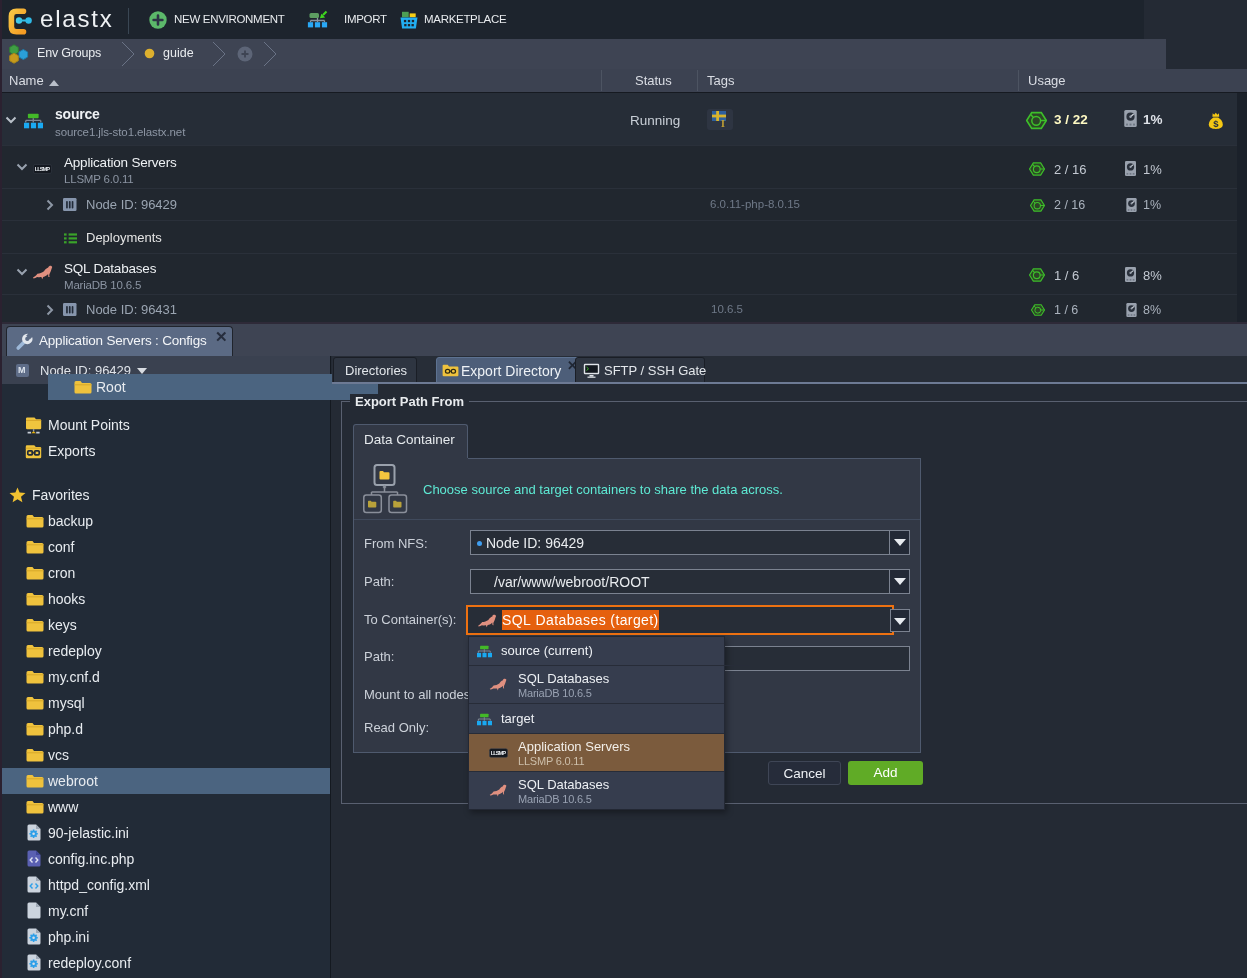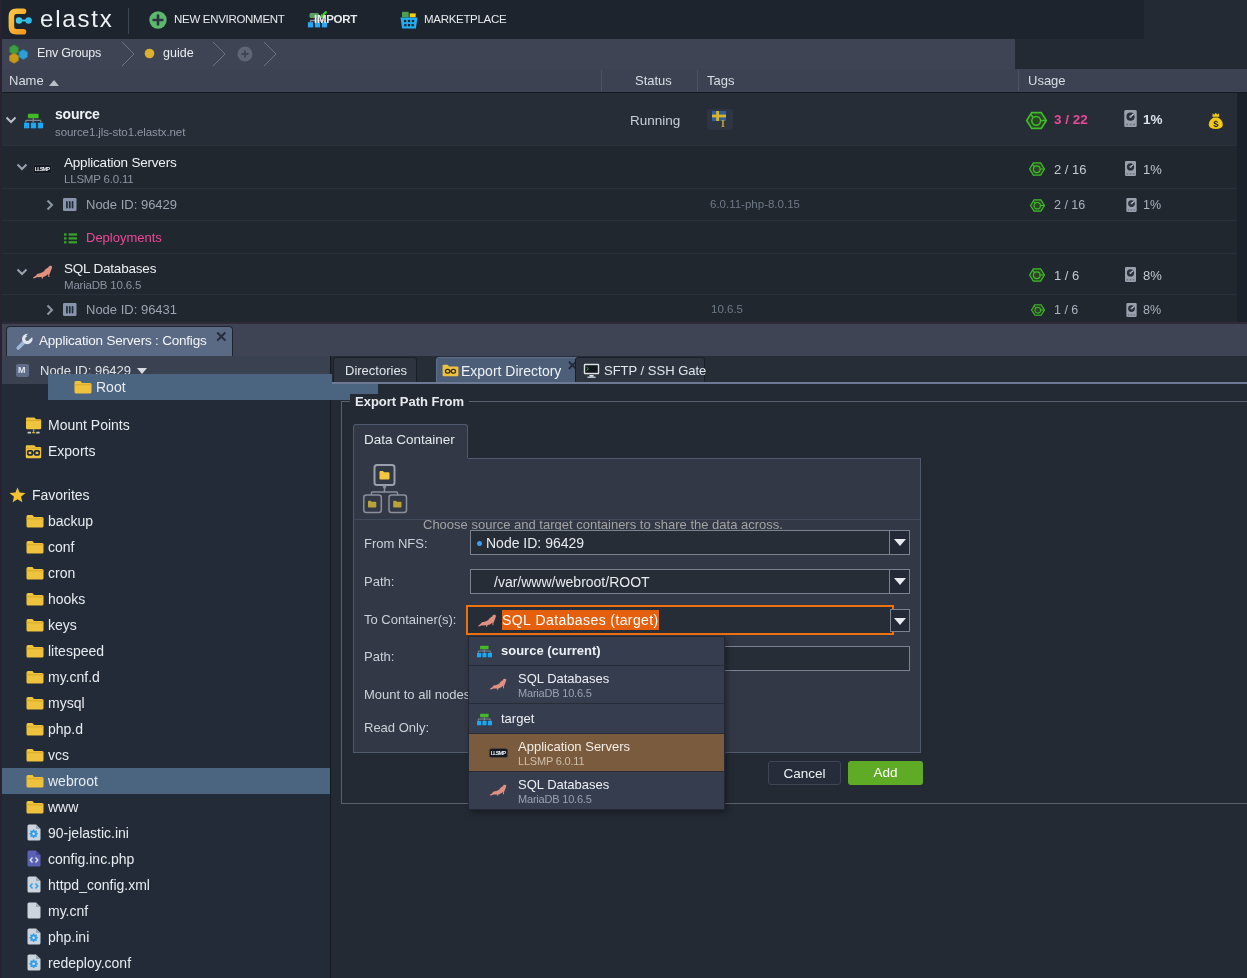--- a/index.html
+++ b/index.html
@@ -6,21 +6,21 @@
 html,body { width:1247px; height:978px; overflow:hidden; background:#242a34; }
 body { font-family:"Liberation Sans", sans-serif; }
 #page { position:absolute; top:0; left:0; width:1247px; height:978px; background:#242a34; overflow:hidden; }
 .abs { position:absolute; }
 .txt { position:absolute; white-space:nowrap; }
 
 #topbar { position:absolute; left:0; top:0; width:1144px; height:39px; background:#1d242d; }
 #brand { position:absolute; left:40px; top:5px; font-size:24px; letter-spacing:1.8px; color:#eef1f3; }
 .menuTxt { position:absolute; top:13px; font-size:11.5px; letter-spacing:-0.3px; color:#e8ebee; }
 
-#crumb { position:absolute; left:0; top:39px; width:1015px; height:30px; background:#3e4453; }
+#crumb { position:absolute; left:0; top:39px; width:1166px; height:30px; background:#3e4453; }
 
 #ghead { position:absolute; left:0; top:69px; width:1247px; height:24px; background:#3c4251; border-bottom:1px solid #161a21; }
 .hsep { position:absolute; top:1px; height:21px; width:1px; background:#4d5462; }
 .htxt { position:absolute; top:4px; font-size:13px; color:#dadde4; }
 
 .row { position:absolute; left:0; width:1237px; }
 
 #south { position:absolute; left:0; top:322px; width:1247px; height:656px; background:#242a34; }
 #strip { position:absolute; left:0; top:2px; width:1247px; height:32px; background:#3e4453; }
 #cfgtab { position:absolute; left:6px; top:4px; width:227px; height:30px; background:#5b6a84; border:1px solid #20242c; border-bottom:none; border-radius:4px 4px 0 0; }
@@ -64,21 +64,21 @@
     <div class="menuTxt" style="left:174px;">NEW ENVIRONMENT</div>
     <svg class="abs" style="left:307px;top:10px;" width="21" height="19" viewBox="0 0 21 19">
       <rect x="2.5" y="3" width="9.5" height="5" rx="1.5" fill="#5d9e62"></rect>
       <path d="M10.5 8 L10.5 10.5 M3.5 10.5 L17.5 10.5 M3.5 10.5 L3.5 12.2 M10.5 10.5 L10.5 12.2 M17.5 10.5 L17.5 12.2" stroke="#8a94a2" stroke-width="1.3" fill="none"></path>
       <rect x="0.9" y="12.2" width="5.2" height="5.2" fill="#29a8f5"></rect>
       <rect x="7.9" y="12.2" width="5.2" height="5.2" fill="#29a8f5"></rect>
       <rect x="14.9" y="12.2" width="5.2" height="5.2" fill="#29a8f5"></rect>
       <path d="M19.5 1.5 L16 5" stroke="#3fd61f" stroke-width="2.2"></path>
       <path d="M12.9 8.3 L18.2 7.4 L14.4 3.8 Z" fill="#3fd61f"></path>
     </svg>
-    <div class="menuTxt" style="left:314px;font-weight:bold;">IMPORT</div>
+    <div class="menuTxt" style="left:344px;">IMPORT</div>
     <svg class="abs" style="left:400px;top:10px;" width="18" height="19" viewBox="0 0 18 19">
       <rect x="2" y="1.8" width="6.7" height="5.4" fill="#4d9e55"></rect>
       <rect x="9.7" y="3.4" width="6" height="3.8" fill="#f5cd15"></rect>
       <path d="M0.5 7.6 L17.5 7.6 L15.9 18.5 L2.1 18.5 Z" fill="#22aff2"></path>
       <g fill="#1d242d">
         <rect x="3.9" y="9.9" width="2.3" height="2.3"></rect>
           <rect x="7.85" y="9.9" width="2.3" height="2.3"></rect>
           <rect x="11.8" y="9.9" width="2.3" height="2.3"></rect>
         <rect x="4.2" y="14" width="2.3" height="2.3"></rect>
           <rect x="7.85" y="14" width="2.3" height="2.3"></rect>
@@ -193,21 +193,21 @@
         <svg class="abs" style="left:5px;top:2px;" width="16" height="17" viewBox="0 0 16 17">
           <rect x="0" y="0" width="14" height="10" fill="#2d5f9e"></rect>
           <rect x="4.2" y="0" width="2.8" height="10" fill="#d8b32c"></rect>
           <rect x="0" y="3.6" width="14" height="2.8" fill="#d8b32c"></rect>
           <text x="11" y="16" font-size="10" font-family="Liberation Serif" font-weight="bold" fill="#c3a233" text-anchor="middle">I</text>
         </svg>
       </div>
       <svg class="abs" style="left:1026px;top:17px;" width="21" height="21" viewBox="0 0 21 21">
           <use href="#hexg"></use>
         </svg>
-      <div class="txt" style="left:1054px;top:19px;font-size:13.5px;font-weight:bold;color:#ec4899;">3 / 22</div>
+      <div class="txt" style="left:1054px;top:19px;font-size:13.5px;font-weight:bold;color:#fef9c3;">3 / 22</div>
       <svg class="abs" style="left:1124px;top:17px;" width="13" height="17" viewBox="0 0 12.5 17">
           <use href="#diskg"></use>
         </svg>
       <div class="txt" style="left:1143px;top:19px;font-size:13.5px;font-weight:bold;color:#dde1e7;">1%</div>
       <svg class="abs" style="left:1208px;top:18px;" width="16" height="19" viewBox="0 0 16 19">
         <path d="M4.4 5.8 L4.7 2.2 L6.2 3.8 L7.8 1.8 L9.4 3.8 L10.9 2.2 L11.2 5.8 Z" fill="#f5c813"></path>
         <path d="M5.4 6.6 L10.2 6.6 C13 8.2 14.8 10.8 14.8 13.6 C14.8 16.6 12 18 7.8 18 C3.6 18 0.8 16.6 0.8 13.6 C0.8 10.8 2.6 8.2 5.4 6.6 Z" fill="#f5c813"></path>
         <text x="7.9" y="15.6" font-size="9.5" font-family="Liberation Sans" font-weight="bold" fill="#27303f" text-anchor="middle">$</text>
       </svg>
     </div>
@@ -254,21 +254,21 @@
       <svg class="abs" style="left:64px;top:12px;" width="13" height="11" viewBox="0 0 13 11">
         <g fill="#3aa32a">
           <rect x="0" y="0.4" width="2.6" height="2.2"></rect>
             <rect x="4.6" y="0.4" width="8.4" height="2.2"></rect>
           <rect x="0" y="4.3" width="2.6" height="2.2"></rect>
             <rect x="4.6" y="4.3" width="8.4" height="2.2"></rect>
           <rect x="0" y="8.2" width="2.6" height="2.2"></rect>
             <rect x="4.6" y="8.2" width="8.4" height="2.2"></rect>
         </g>
       </svg>
-      <div class="txt" style="left:86px;top:9px;font-size:13px;color:#ec4899;">Deployments</div>
+      <div class="txt" style="left:86px;top:9px;font-size:13px;color:#e5e5e5;">Deployments</div>
     </div>
 
     <div class="row" style="top:253px;height:41px;background:#21272f;border-top:1px solid #2a303a;">
       <svg class="abs" style="left:16px;top:14px;" width="12" height="8" viewBox="0 0 12 8">
           <path d="M1.5 1.5 L6 6 L10.5 1.5" fill="none" stroke="#99a2af" stroke-width="2"></path>
         </svg>
       <svg class="abs" style="left:32px;top:11px;" width="21" height="15" viewBox="0 0 20 15">
           <use href="#seal"></use>
         </svg>
       <div class="txt" style="left:64px;top:7px;font-size:13.5px;letter-spacing:-0.2px;color:#eef1f4;">SQL Databases</div>
@@ -383,21 +383,21 @@
         <div class="trow" style="top:256px;">
             <svg class="abs" style="left:26px;top:6px;" width="18" height="14" viewBox="0 0 18 14">
               <use href="#folderg"></use>
             </svg>
             <div class="lbl">keys</div>
           </div>
         <div class="trow" style="top:282px;">
             <svg class="abs" style="left:26px;top:6px;" width="18" height="14" viewBox="0 0 18 14">
               <use href="#folderg"></use>
             </svg>
-            <div class="lbl">litespeed</div>
+            <div class="lbl">redeploy</div>
           </div>
         <div class="trow" style="top:308px;">
             <svg class="abs" style="left:26px;top:6px;" width="18" height="14" viewBox="0 0 18 14">
               <use href="#folderg"></use>
             </svg>
             <div class="lbl">my.cnf.d</div>
           </div>
         <div class="trow" style="top:334px;">
             <svg class="abs" style="left:26px;top:6px;" width="18" height="14" viewBox="0 0 18 14">
               <use href="#folderg"></use>
@@ -507,21 +507,21 @@
       <svg class="abs" style="left:31px;top:108px;" width="45" height="51" viewBox="0 0 45 51">
         <rect x="11.5" y="1" width="20" height="20" rx="2.5" fill="none" stroke="#9aa1ac" stroke-width="2"></rect>
         <path d="M16.5 8 Q16.5 7 17.5 7 L20 7 L21 8.2 L25.5 8.2 Q26.5 8.2 26.5 9.2 L26.5 14.5 Q26.5 15.5 25.5 15.5 L17.5 15.5 Q16.5 15.5 16.5 14.5 Z" fill="#f5c63f"></path>
         <path d="M21.5 21 L23.5 23 L21.5 25 L19.5 23 Z" fill="#8a8f9a"></path>
         <path d="M21.5 24 L21.5 28 M8.5 28 L34.5 28 M8.5 28 L8.5 31 M34.5 28 L34.5 31" stroke="#8a8f9a" stroke-width="1.5" fill="none"></path>
         <rect x="0.8" y="31" width="17.5" height="17.5" rx="2.5" fill="none" stroke="#8a8f9a" stroke-width="1.5"></rect>
         <rect x="26" y="31" width="17.5" height="17.5" rx="2.5" fill="none" stroke="#8a8f9a" stroke-width="1.5"></rect>
         <path d="M5 37.5 Q5 36.7 5.8 36.7 L7.8 36.7 L8.6 37.7 L12.5 37.7 Q13.3 37.7 13.3 38.5 L13.3 42.7 Q13.3 43.5 12.5 43.5 L5.8 43.5 Q5 43.5 5 42.7 Z" fill="#b9a23a"></path>
         <path d="M30.2 37.5 Q30.2 36.7 31 36.7 L33 36.7 L33.8 37.7 L37.7 37.7 Q38.5 37.7 38.5 38.5 L38.5 42.7 Q38.5 43.5 37.7 43.5 L31 43.5 Q30.2 43.5 30.2 42.7 Z" fill="#b9a23a"></path>
       </svg>
-      <div class="txt" style="left:91px;top:126px;font-size:13px;color:#a3a3a3;margin-top:35px;">Choose source and target containers to share the data across.</div>
+      <div class="txt" style="left:91px;top:126px;font-size:13px;color:#5eead4;">Choose source and target containers to share the data across.</div>
 
       <div class="flabel" style="top:180px;">From NFS:</div>
       <div class="flabel" style="top:218px;">Path:</div>
       <div class="flabel" style="top:256px;">To Container(s):</div>
       <div class="flabel" style="top:293px;">Path:</div>
       <div class="flabel" style="top:331px;">Mount to all nodes</div>
       <div class="flabel" style="top:364px;">Read Only:</div>
 
       <div class="combo" style="top:174px;">
         <div class="abs" style="left:6px;top:10px;width:5px;height:5px;border-radius:50%;background:#3f9ef0;"></div>
@@ -549,21 +549,21 @@
             <div class="tri" style="left:3px;top:8px;"></div>
           </div>
       </div>
 
       <div class="combo" style="top:290px;"></div>
 
       <div class="abs" style="left:436px;top:405px;width:73px;height:24px;background:#262c3a;border:1px solid #3f4656;border-radius:3px;text-align:center;line-height:23px;font-size:13.5px;color:#eef1f5;">Cancel</div>
       <div class="abs" style="left:516px;top:405px;width:75px;height:24px;background:#60ab26;border-radius:3px;text-align:center;line-height:24px;font-size:13.5px;color:#fff;">Add</div>
 
       <div id="dropdown" class="abs" style="left:136px;top:280px;width:257px;height:174px;background:#363d4e;border:1px solid #232834;box-shadow:2px 3px 6px rgba(0,0,0,0.35);">
-        <div class="abs" style="left:0;top:0;width:280px;height:29px;border-bottom:1px solid #272c38;font-weight:bold;">
+        <div class="abs" style="left:0;top:0;width:280px;height:29px;border-bottom:1px solid #272c38;">
           <svg class="abs" style="left:8px;top:8px;" width="15" height="13" viewBox="0 0 19.5 16">
               <use href="#envicon"></use>
             </svg>
           <div class="txt" style="left:32px;top:6px;font-size:13px;color:#edf0f4;">source (current)</div>
         </div>
         <div class="abs" style="left:0;top:29px;width:255px;height:38px;border-bottom:1px solid #272c38;">
           <svg class="abs" style="left:20px;top:12px;" width="18" height="13" viewBox="0 0 20 15">
               <use href="#seal"></use>
             </svg>
           <div class="txt" style="left:49px;top:5px;font-size:13px;color:#edf0f4;">SQL Databases</div>

